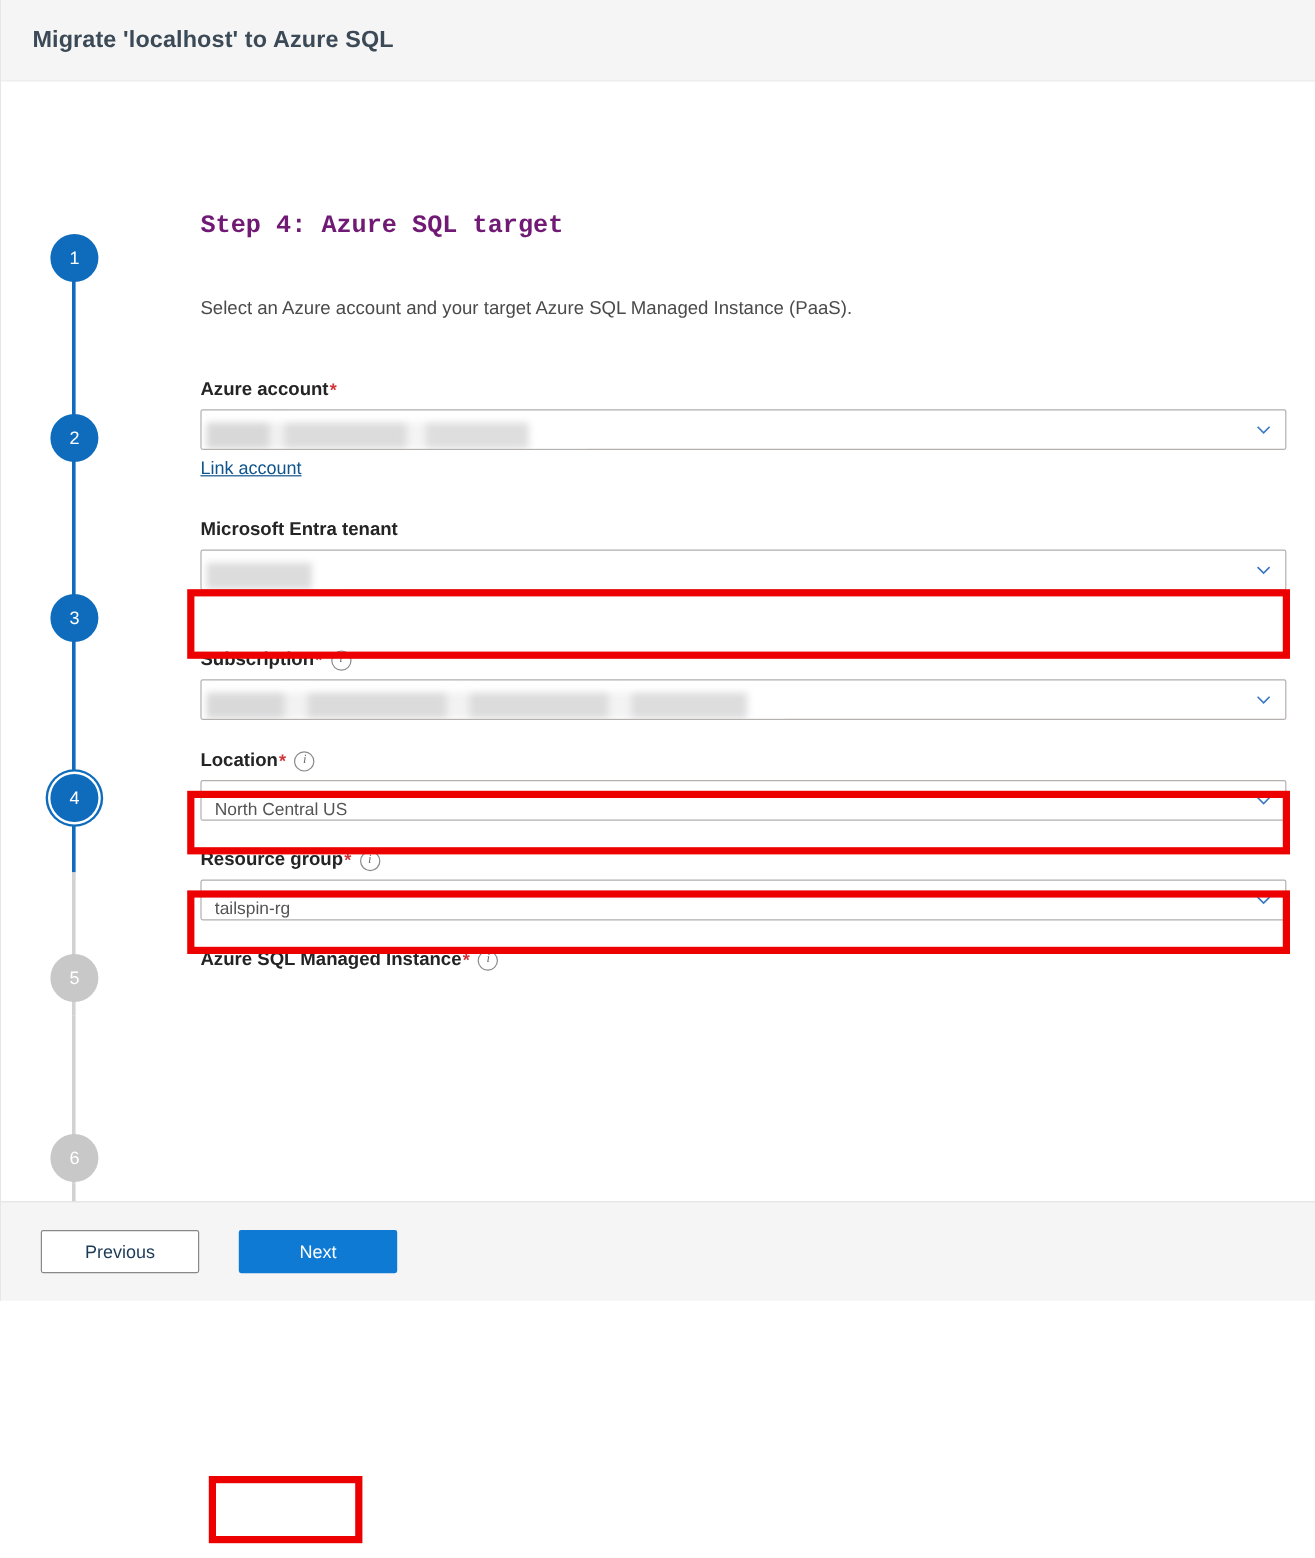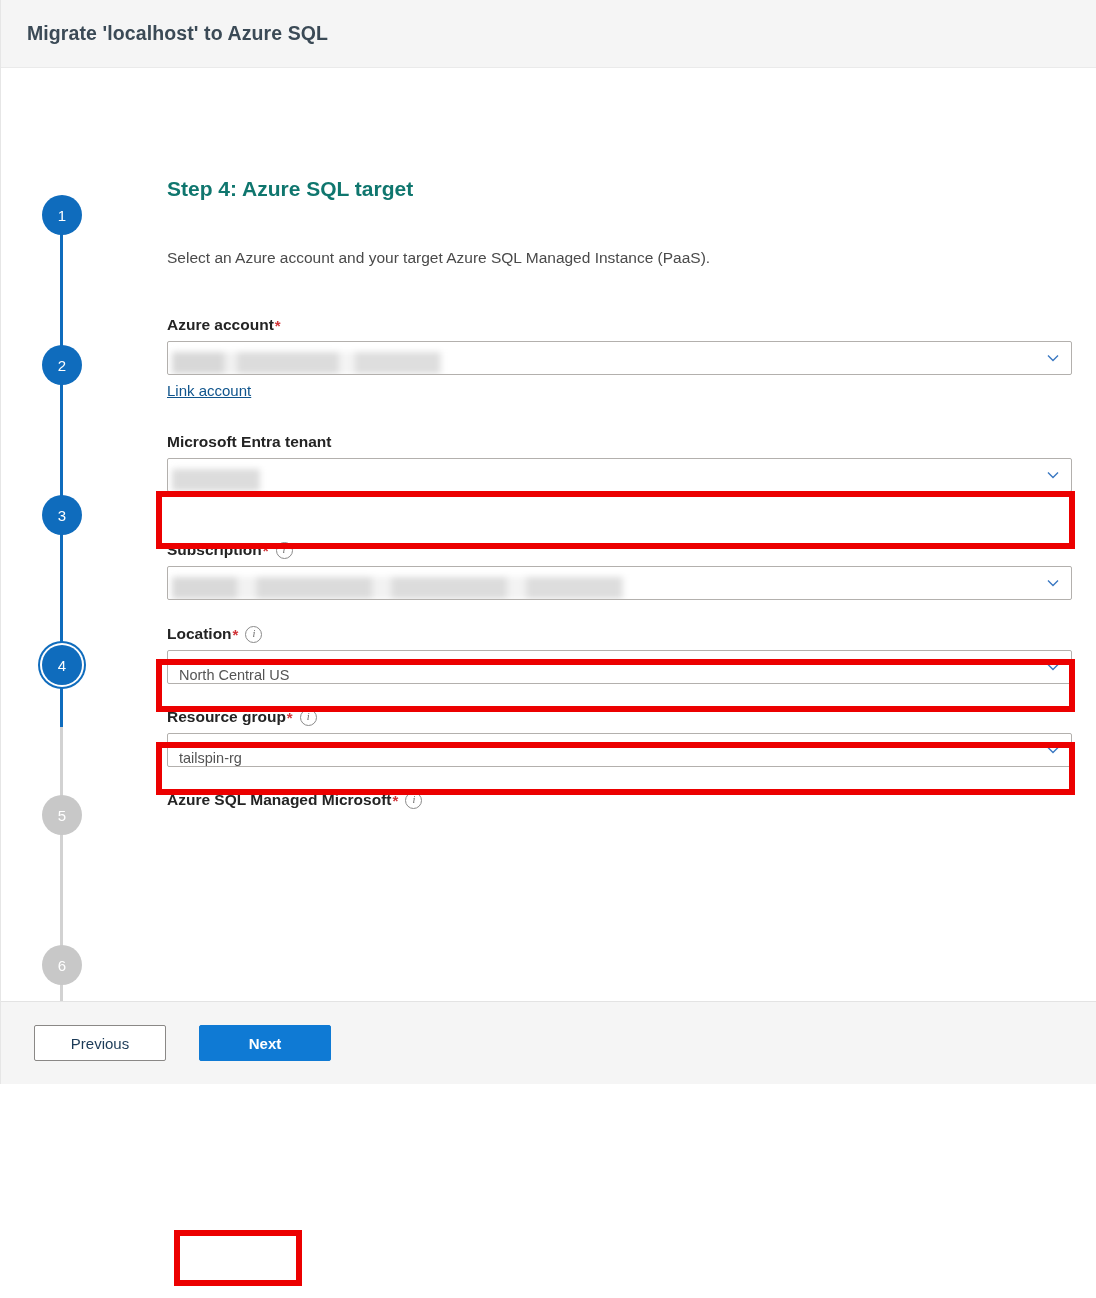--- a/index.html
+++ b/index.html
@@ -102,21 +102,22 @@
     flex: 1;
     padding: 0;
     position: relative;
   }
   .page-title {
     position: absolute;
     left: 41px;
     top: 109px;
     font-size: 21px;
     font-weight: bold;
-    color: #0f766e;
+    color: #701a75;
+    font-family: Liberation Mono, monospace;
   }
   .page-desc {
     position: absolute;
     left: 41px;
     top: 181px;
     font-size: 15.5px;
     color: #4a4a4a;
   }
 
   .field {
@@ -265,21 +266,21 @@
   .btn.secondary {
     background: #ffffff;
     border: 1px solid #8a8886;
     color: #1b3a57;
     margin-left: 33px;
   }
   .btn.primary {
     background: #0f7ad4;
     border: 1px solid #0f7ad4;
     color: #ffffff;
-    font-weight: bold;
+    font-weight: normal;
     margin-left: 33px;
   }
 </style>
 </head>
 <body>
 
 <div id="dialog">
 
   <div id="titlebar">
     <span class="title-text">Migrate 'localhost' to Azure SQL</span>
@@ -399,21 +400,21 @@
           <span class="chev">
             <svg width="14" height="14" viewBox="0 0 14 14">
                 <path d="M2 4.6 L7 9.6 L12 4.6" fill="none" stroke="#3a78c2" stroke-width="1.4"></path>
               </svg>
           </span>
         </div>
       </div>
 
       <div class="field" style="top:723px;">
         <div class="field-label">
-          <span>Azure SQL Managed Microsoft</span>
+          <span>Azure SQL Managed Instance</span>
             <span class="req">*</span>
           <span class="info-icon">i</span>
         </div>
       </div>
 
     </div>
   </div>
 
   <div id="footer">
     <button class="btn secondary">Previous</button>

